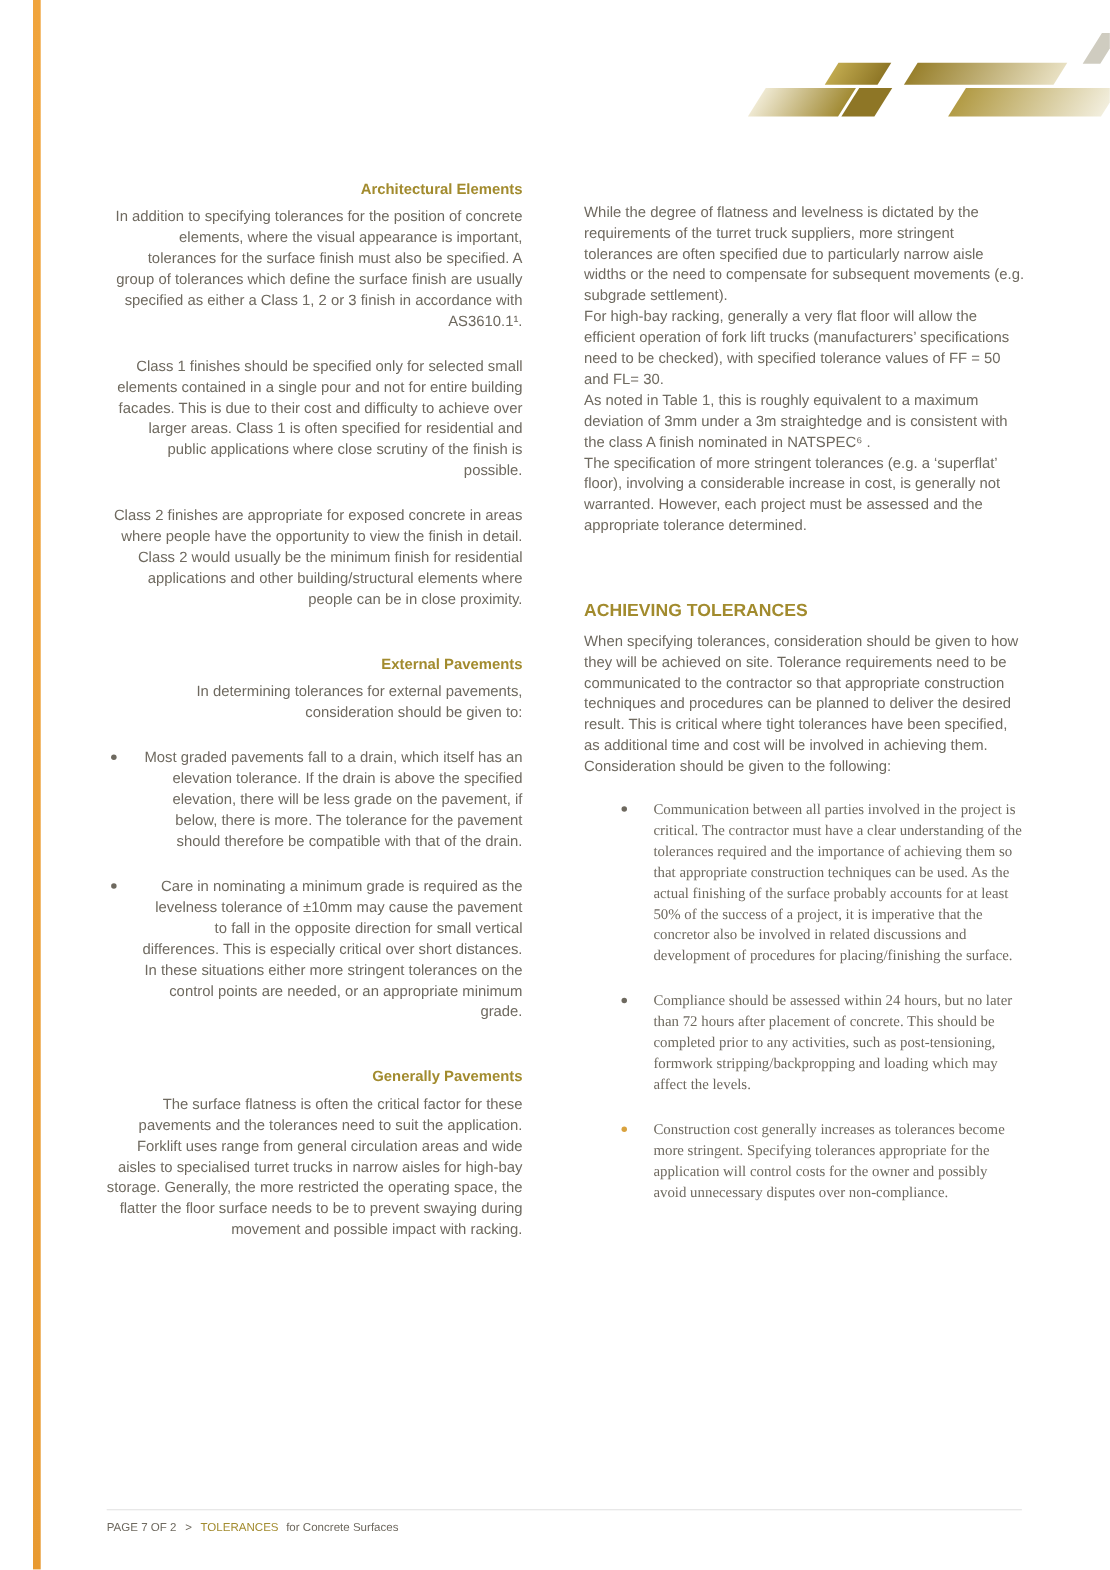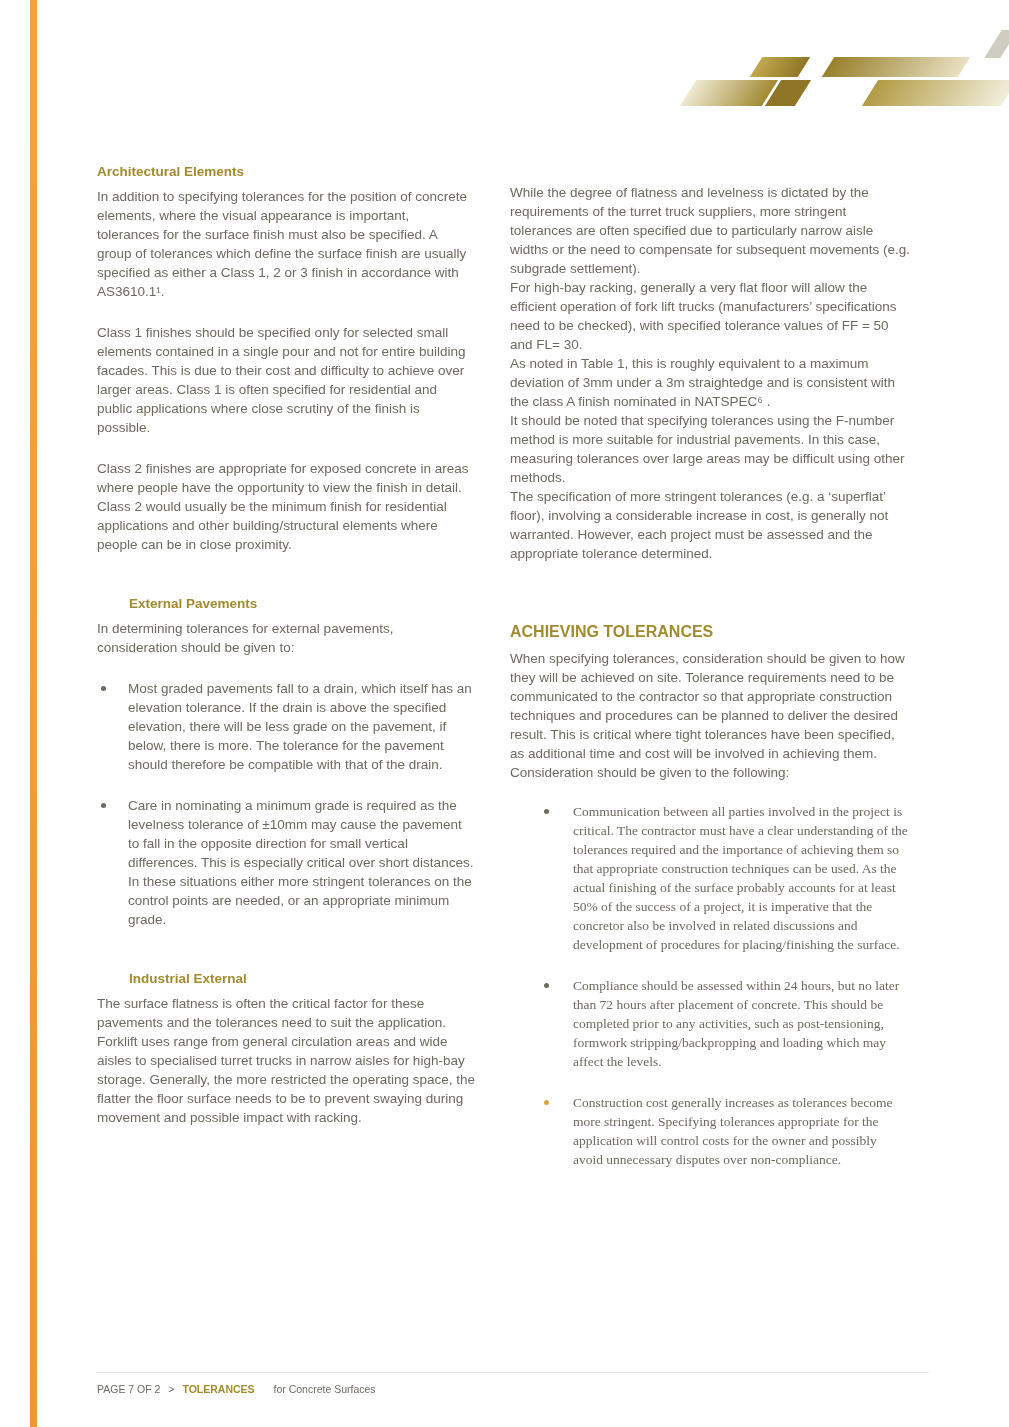--- a/index.html
+++ b/index.html
@@ -33,22 +33,22 @@
     transform: skewX(-32deg);
   }
   .d1 { left: 756px; top: 57px;  width: 48px;  height: 20px; background: linear-gradient(90deg, #c0a94e, #8e7626); }
   .d2 { left: 828px; top: 57px;  width: 136px; height: 20px; background: linear-gradient(90deg, #98802c, #e8e0c2); }
   .d3 { left: 688px; top: 80px;  width: 82px;  height: 26px; background: linear-gradient(90deg, #efe9d2, #a18a33); }
   .d4 { left: 773px; top: 80px;  width: 30px;  height: 26px; background: #8e7626; }
   .d5 { left: 870px; top: 80px;  width: 139px; height: 26px; background: linear-gradient(90deg, #b29b45, #f2eedd); }
   .d6 { left: 993px; top: 30px;  width: 16px;  height: 28px; background: #cfccc0; }
 
   .col { position: absolute; }
-  .col-left  { left: 97px;  top: 162px; width: 378px; }
-  .col-right { left: 510px; top: 183px; width: 400px; }
+  .col-left  { left: 97px;  top: 162px; width: 378px; text-align: right; }
+  .col-right { left: 531px; top: 183px; width: 400px; }
 
   p { margin: 0 0 22px 0; }
   .flow p { margin: 0; }
 
   .h-small {
     color: var(--accent-gold, #a28b2e);
     font-size: 13.5px;
     font-weight: bold;
     margin: 0 0 6px 0;
   }
@@ -97,22 +97,22 @@
     left: 97px;
     top: 1382px;
     font-size: 10.5px;
     line-height: 14px;
     color: var(--body-text, #6e695f);
     white-space: nowrap;
   }
   .footer .sep { margin: 0 5px; }
   .footer .doc-title {
     color: var(--accent-gold, #a28b2e);
-    font-weight: bold;
-    margin-right: 16px;
+    font-weight: normal;
+    margin-right: 4px;
   }
 </style>
 </head>
 <body>
 
 <div class="page">
 
   <div class="stripe"></div>
 
   <div>
@@ -137,30 +137,29 @@
       <li>
         <span class="dot"></span>
         <span>Most graded pavements fall to a drain, which itself has an elevation tolerance. If the drain is above the specified elevation, there will be less grade on the pavement, if below, there is more. The tolerance for the pavement should therefore be compatible with that of the drain.</span>
       </li>
       <li>
         <span class="dot"></span>
         <span>Care in nominating a minimum grade is required as the levelness tolerance of ±10mm may cause the pavement to fall in the opposite direction for small vertical differences. This is especially critical over short distances. In these situations either more stringent tolerances on the control points are needed, or an appropriate minimum grade.</span>
       </li>
     </ul>
 
-    <h3 class="h-small spaced">Industrial External</h3>
+    <h3 class="h-small spaced">Generally Pavements</h3>
     <p>The surface flatness is often the critical factor for these pavements and the tolerances need to suit the application. Forklift uses range from general circulation areas and wide aisles to specialised turret trucks in narrow aisles for high-bay storage. Generally, the more restricted the operating space, the flatter the floor surface needs to be to prevent swaying during movement and possible impact with racking.</p>
   </div>
 
   <div class="col col-right">
     <div class="flow">
       <p>While the degree of flatness and levelness is dictated by the requirements of the turret truck suppliers, more stringent tolerances are often specified due to particularly narrow aisle widths or the need to compensate for subsequent movements (e.g. subgrade settlement).</p>
       <p>For high-bay racking, generally a very flat floor will allow the efficient operation of fork lift trucks (manufacturers’ specifications need to be checked), with specified tolerance values of FF = 50 and FL= 30.</p>
       <p>As noted in Table 1, this is roughly equivalent to a maximum deviation of 3mm under a 3m straightedge and is consistent with the class A finish nominated in NATSPEC⁶ .</p>
-      <p>It should be noted that specifying tolerances using the F-number method is more suitable for industrial pavements. In this case, measuring tolerances over large areas may be difficult using other methods.</p>
       <p>The specification of more stringent tolerances (e.g. a ‘superflat’ floor), involving a considerable increase in cost, is generally not warranted. However, each project must be assessed and the appropriate tolerance determined.</p>
     </div>
 
     <h2 class="h-big">ACHIEVING TOLERANCES</h2>
     <div class="flow">
       <p>When specifying tolerances, consideration should be given to how they will be achieved on site. Tolerance requirements need to be communicated to the contractor so that appropriate construction techniques and procedures can be planned to deliver the desired result. This is critical where tight tolerances have been specified, as additional time and cost will be involved in achieving them.</p>
       <p>Consideration should be given to the following:</p>
     </div>
 
     <ul class="bullets bullets-right">

